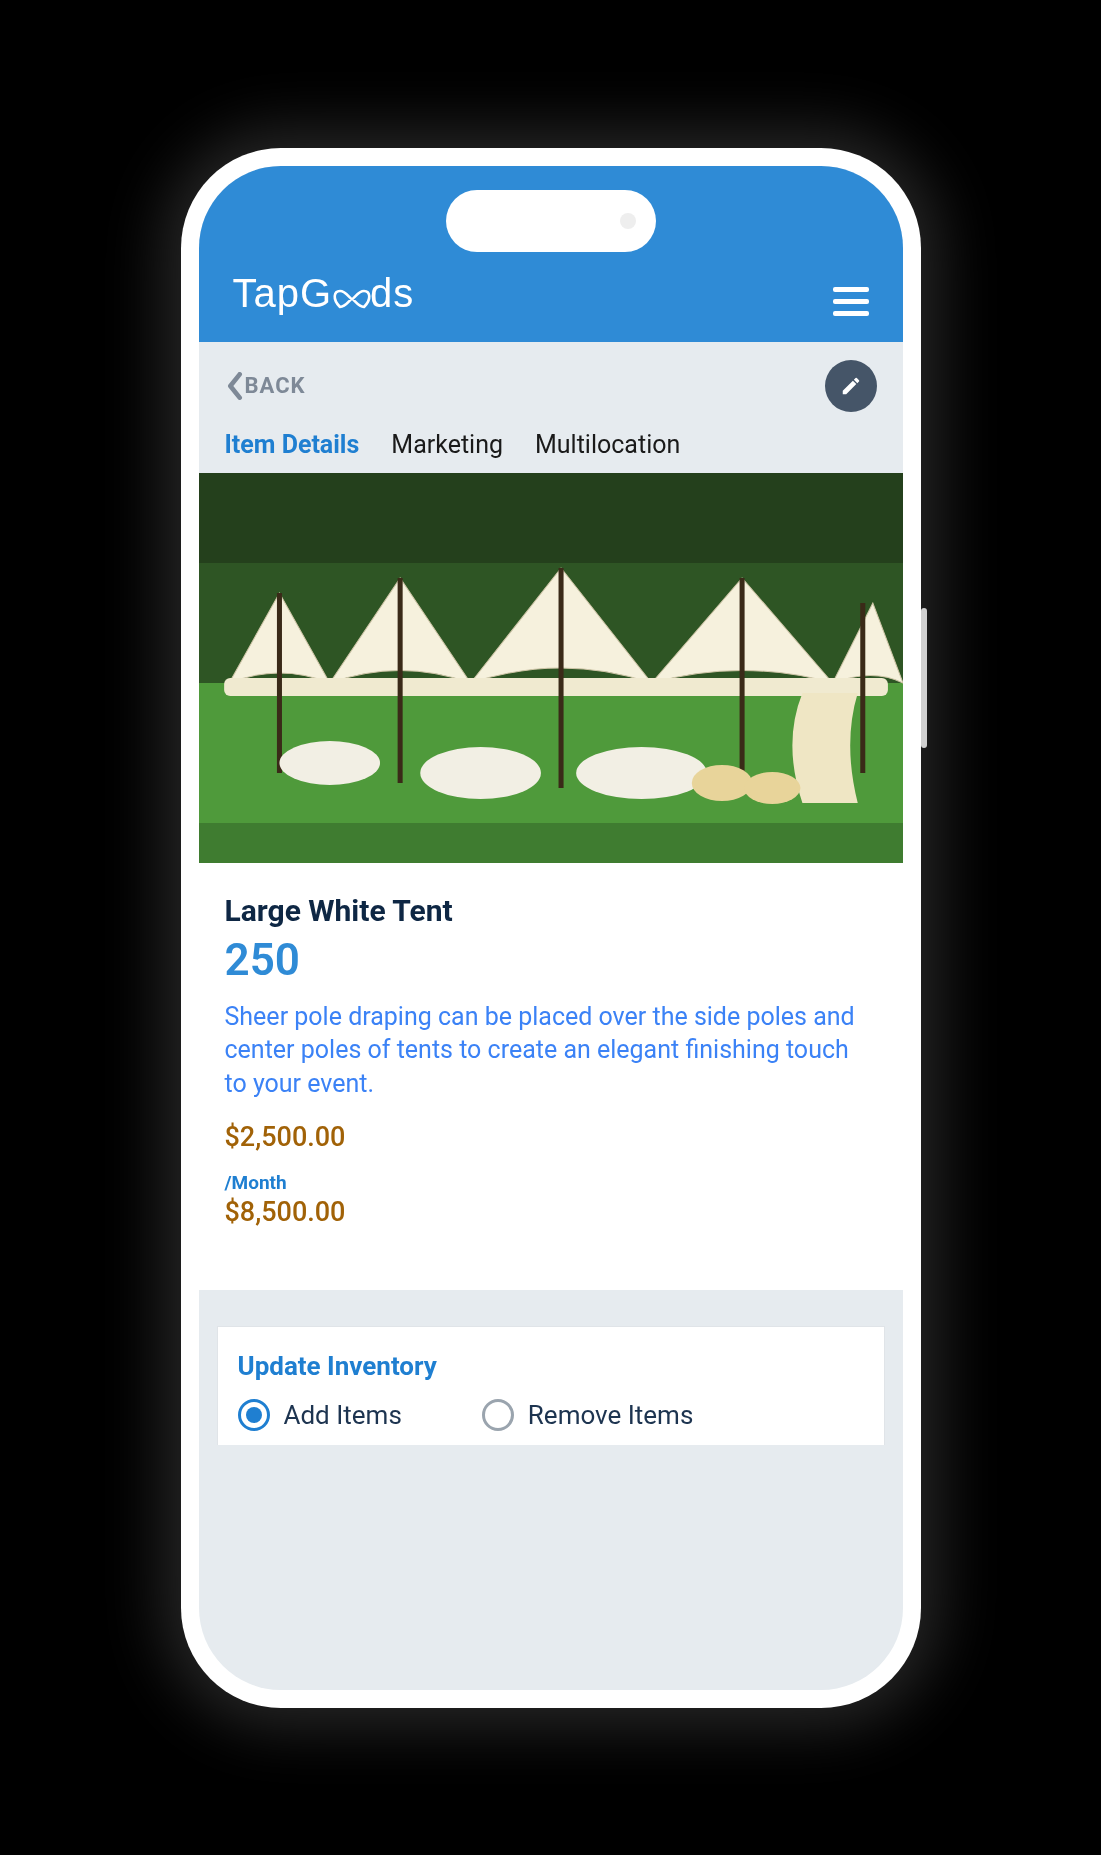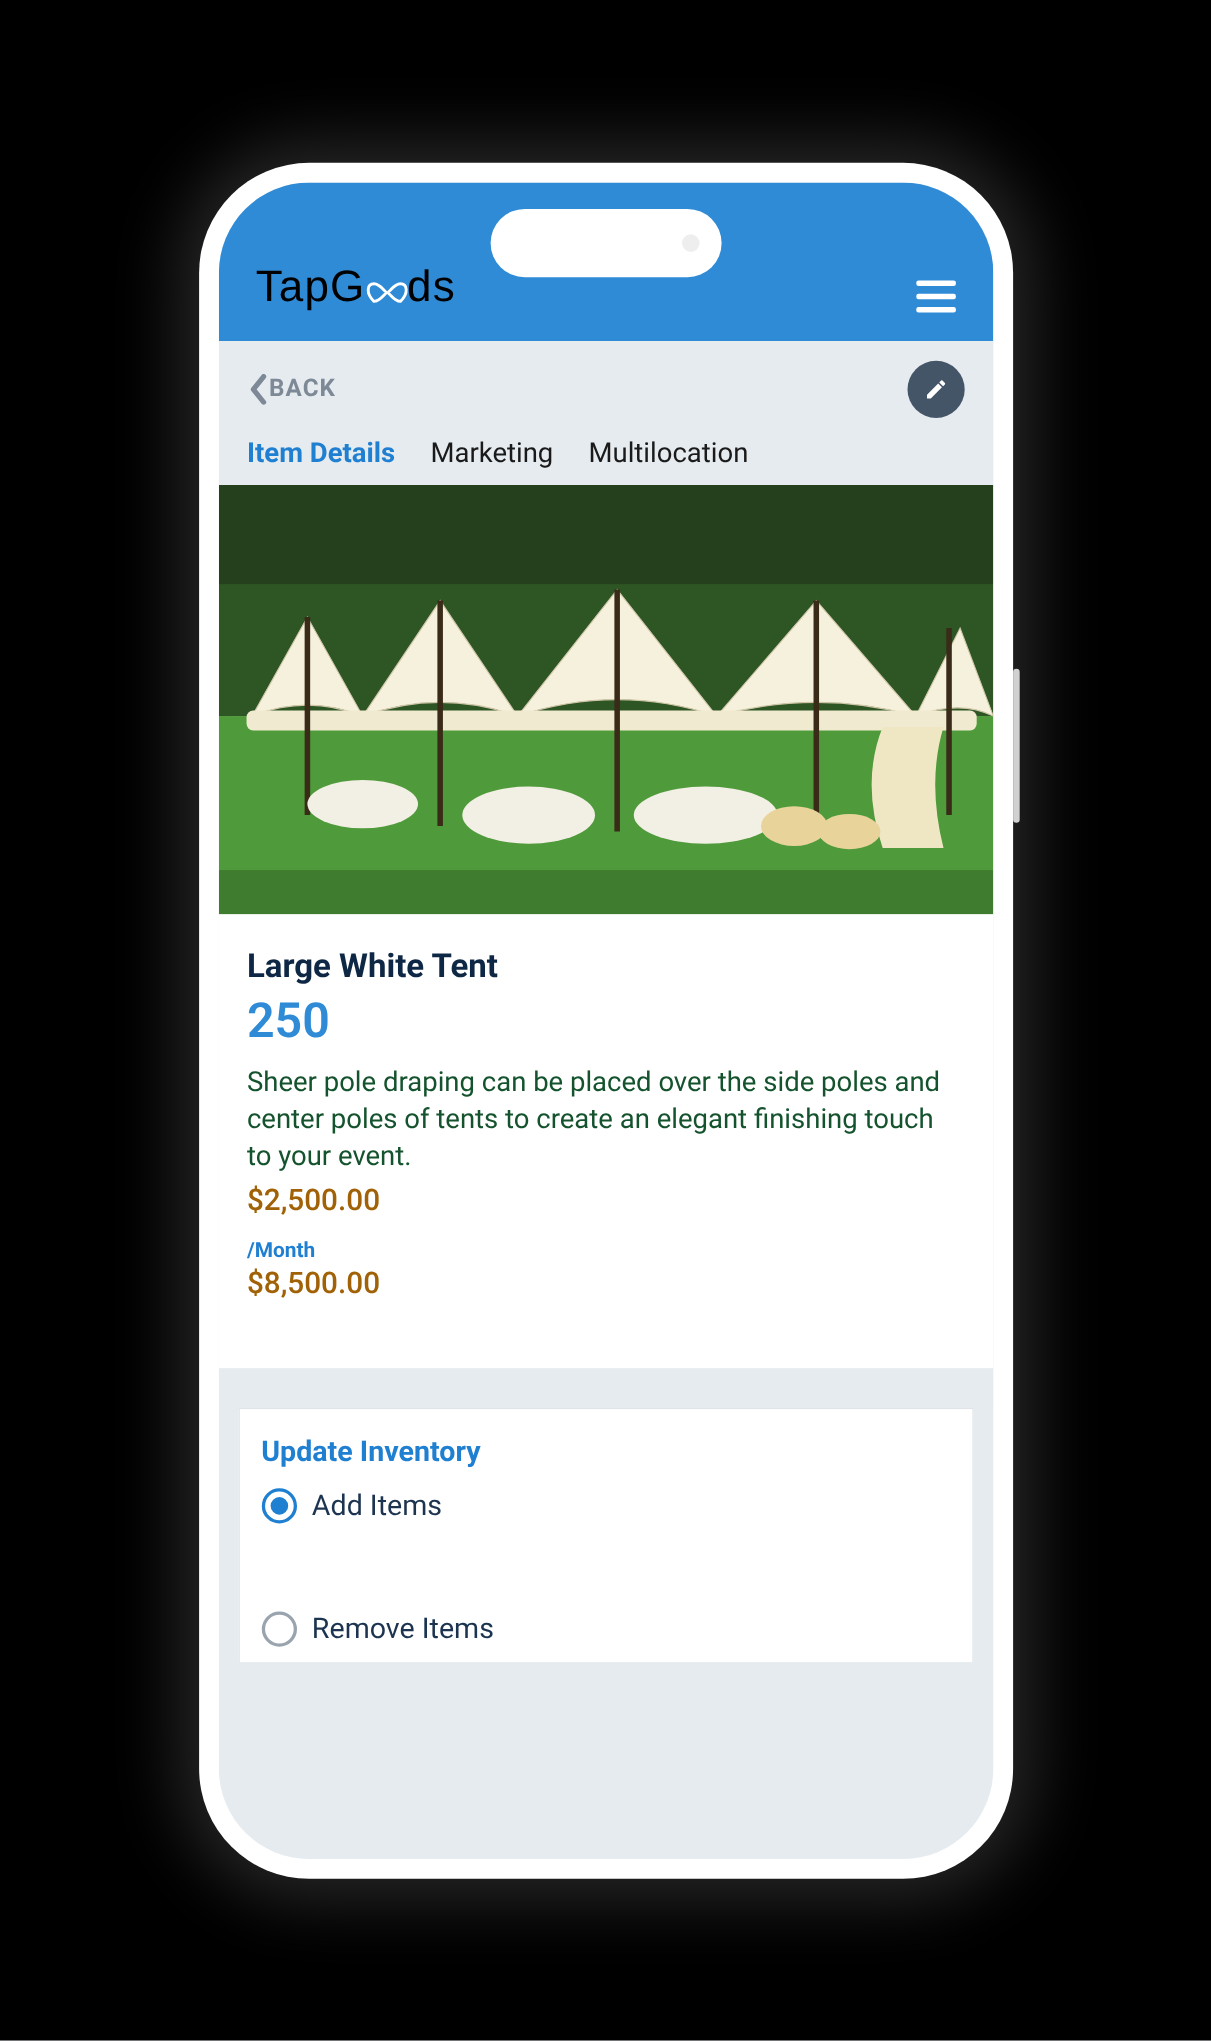--- a/index.html
+++ b/index.html
@@ -60,26 +60,26 @@
     right: 20px;
     top: 50%;
     transform: translateY(-50%);
     width: 16px;
     height: 16px;
     background: #eee;
     border-radius: 50%;
   }
   .header {
     background: #2f8bd6;
-    height: 144px;
+    height: 176px;
     display: flex;
     align-items: flex-end;
     justify-content: space-between;
     padding: 0 34px 26px 34px;
-    color: #000000;
+    color: #ffffff;
   }
   .logo {
     font-size: 40px;
     font-weight: 300;
     letter-spacing: 1px;
     font-family: "Segoe UI Light", "Helvetica Neue", sans-serif;
     display: flex;
     align-items: baseline;
   }
   .logo .infinity {
@@ -167,22 +167,22 @@
   }
   .item-qty {
     font-size: 44px;
     font-weight: 600;
     color: #2f8bd6;
     margin-bottom: 14px;
   }
   .item-desc {
     font-size: 25px;
     line-height: 1.35;
-    color: #14532d;
-    margin-bottom: 6px;
+    color: #3b82f6;
+    margin-bottom: 20px;
   }
   .price-block { margin-bottom: 18px; }
   .price-label {
     color: #1f7fd1;
     font-weight: 700;
     font-size: 19px;
     margin-bottom: 2px;
   }
   .price-value {
     color: #a16207;
@@ -202,21 +202,20 @@
   }
   .inv-title {
     color: #1f7fd1;
     font-weight: 700;
     font-size: 26px;
     margin-bottom: 18px;
   }
   .radio-row {
     display: flex;
     gap: 80px;
-    flex-direction: column;
   }
   .radio-opt {
     display: flex;
     align-items: center;
     gap: 14px;
     font-size: 26px;
     color: #1d3450;
     cursor: pointer;
   }
   .radio {

